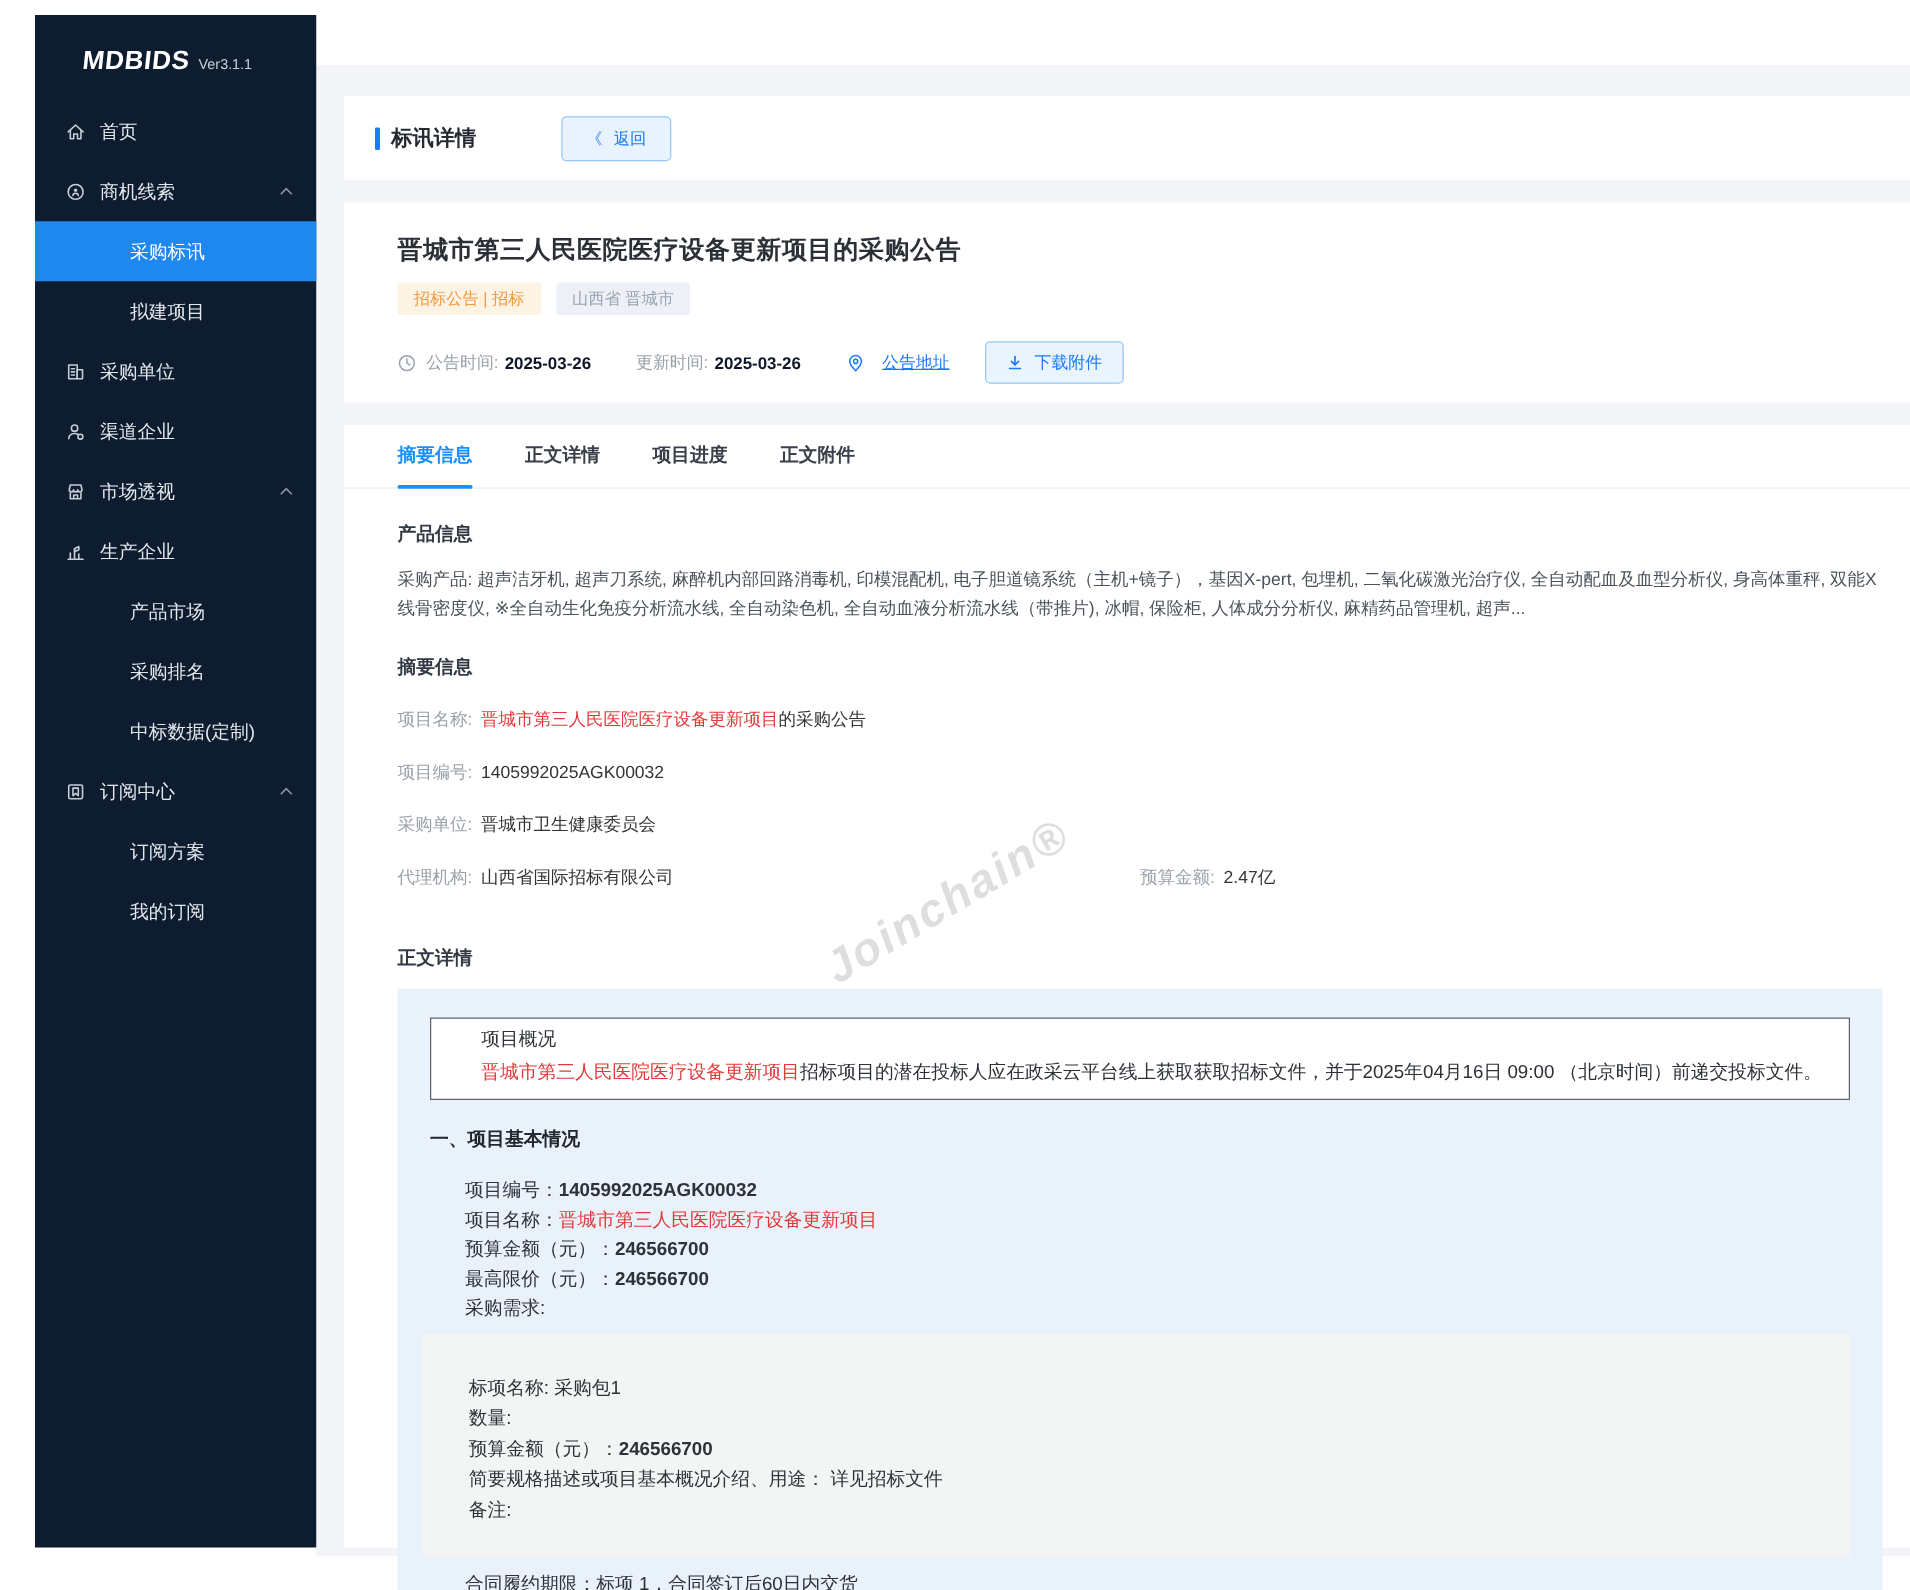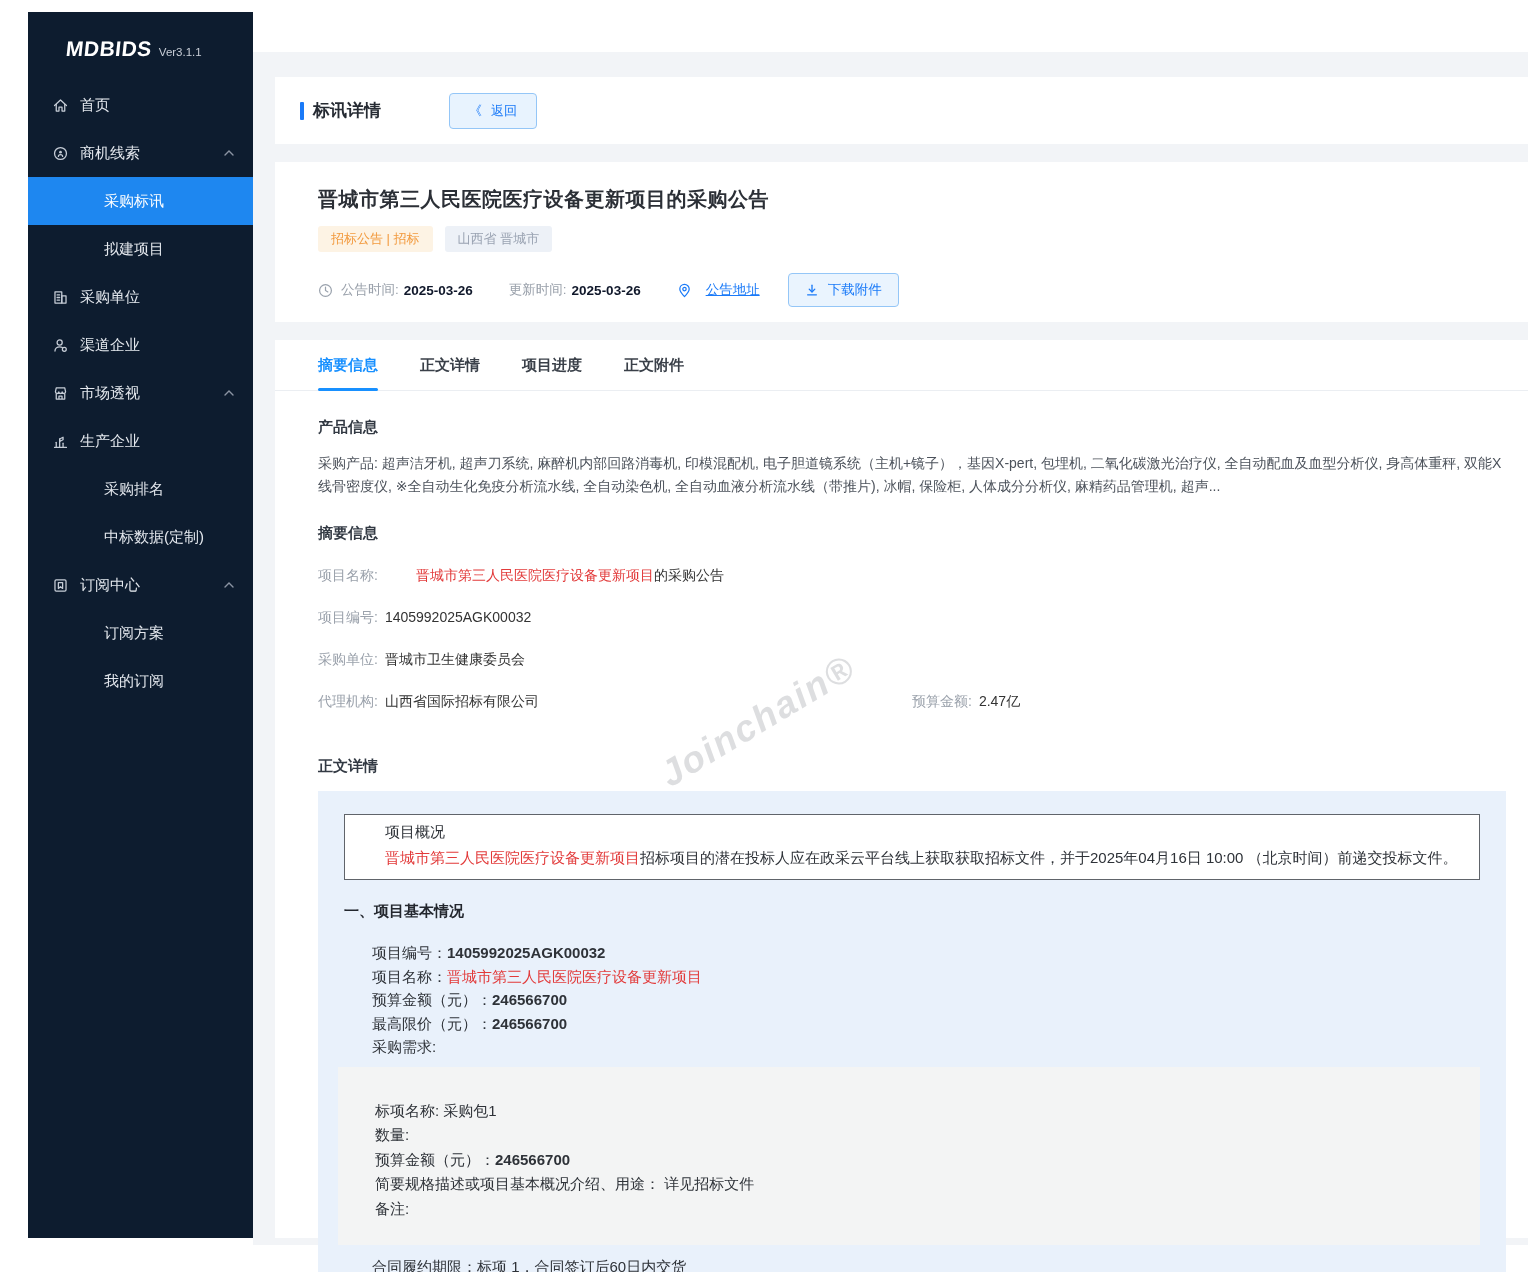--- a/index.html
+++ b/index.html
@@ -59,21 +59,21 @@
   .tabs{display:flex;margin:0 -22px 0 -43px;padding:0 22px 0 43px;border-bottom:1px solid #ebeef2;height:50px;align-items:center;}
   .tab{font-size:15px;font-weight:600;color:#3a4049;margin-right:42px;height:50px;line-height:50px;position:relative;cursor:pointer;}
   .tab.active{color:#1890ff;}
   .tab.active::after{content:"";position:absolute;left:0;right:0;bottom:-1px;height:3px;background:#1890ff;border-radius:2px;}
 
   .section-heading{font-size:15px;font-weight:700;color:#333a44;}
   .sh-product{margin-top:27px;}
   .product-text{margin-top:13px;font-size:14px;line-height:23px;color:#4c525b;}
   .sh-summary{margin-top:26px;}
   .field-row{margin-top:24px;font-size:14px;display:flex;align-items:baseline;}
-  .field-row.first{gap:31px;}
+  .field-row.first{}
   .field-label{color:#9aa1ab;margin-right:7px;white-space:nowrap;}
   .field-value{color:#333333;}
   .red{color:#e23a3a;}
   .col-left{width:594px;display:flex;align-items:baseline;}
   .sh-detail{margin-top:46px;}
 
   .detail-box{margin-top:12px;background:#e9f1fb;padding:23px 26px 30px 26px;}
   .overview-box{border:1px solid #60646a;background:#ffffff;padding:4px 10px 8px 10px;
     font-size:15px;line-height:26px;color:#2e3238;}
   .overview-box p{margin:0;text-indent:2em;}
@@ -182,20 +182,23 @@
             <path d="M3 17 h14"></path>
             <path d="M5 17 V11"></path>
             <path d="M9 17 V7"></path>
             <path d="M13 17 V12"></path>
             <path d="M9 7 l4-2 v3 l-4 2 z" stroke-linejoin="round"></path>
           </svg>
       </span>
       <span class="nav-label">生产企业</span>
     </div>
 
+    <div class="nav-item sub">
+      <span class="nav-label">产品市场</span>
+    </div>
 
     <div class="nav-item sub">
       <span class="nav-label">采购排名</span>
     </div>
 
 
     <div class="nav-item sub">
       <span class="nav-label">中标数据(定制)</span>
     </div>
 
@@ -307,21 +310,21 @@
       </span>
       <span class="field-label">预算金额:</span>
       <span class="field-value">2.47亿</span>
     </div>
 
     <h3 class="section-heading sh-detail">正文详情</h3>
 
     <div class="detail-box">
       <div class="overview-box">
         <p>项目概况</p>
-        <p><span class="red">晋城市第三人民医院医疗设备更新项目</span><span>招标项目的潜在投标人应在政采云平台线上获取获取招标文件，并于2025年04月16日 10:00 （北京时间）前递交投标文件。</span></p>
+        <p><span class="red">晋城市第三人民医院医疗设备更新项目</span><span>招标项目的潜在投标人应在政采云平台线上获取获取招标文件，并于2025年04月16日 09:00 （北京时间）前递交投标文件。</span></p>
       </div>
 
       <div class="section1-title">一、项目基本情况</div>
 
       <div class="basic-fields">
         <div><span>项目编号：</span><span class="num">1405992025AGK00032</span></div>
         <div><span>项目名称：</span><span class="red">晋城市第三人民医院医疗设备更新项目</span></div>
         <div><span>预算金额（元）：</span><span class="num">246566700</span></div>
         <div><span>最高限价（元）：</span><span class="num">246566700</span></div>
         <div><span>采购需求:</span></div>

